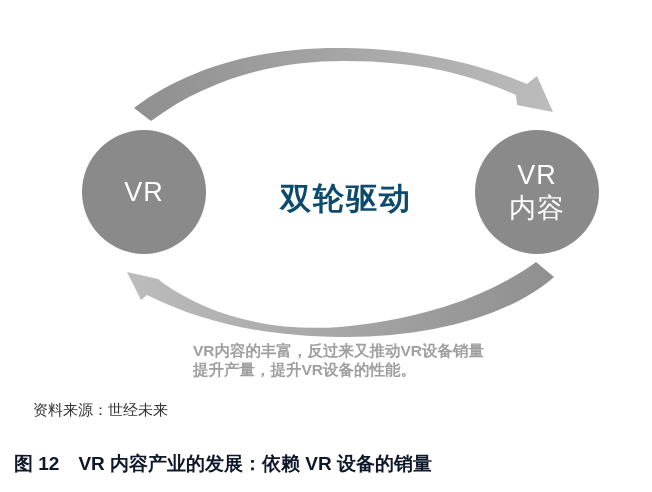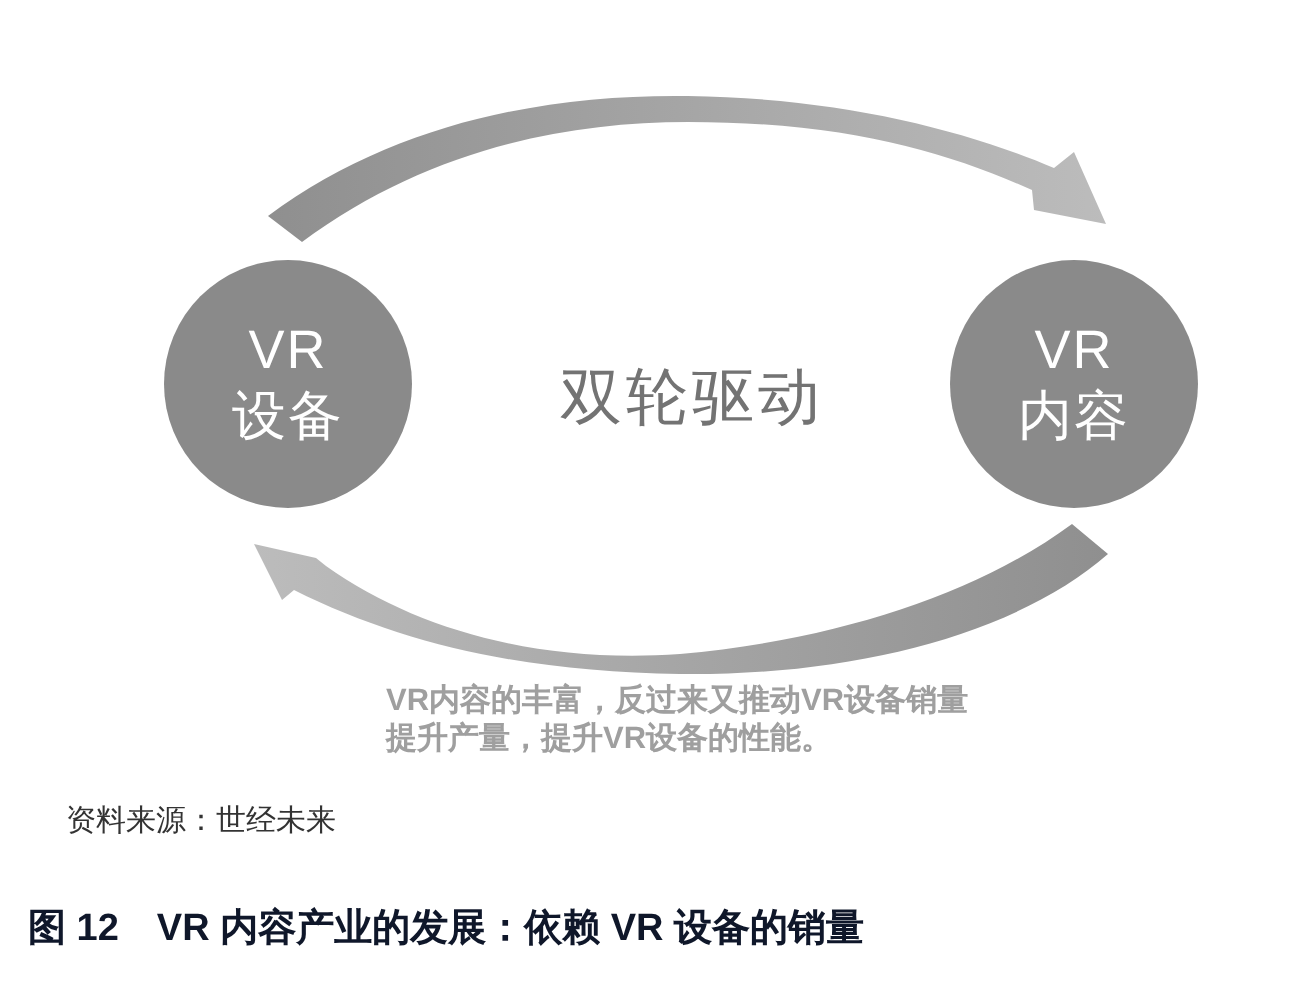--- a/index.html
+++ b/index.html
@@ -50,22 +50,22 @@
     text-align: center;
   }
   .circle-left  { left: 82px;  top: 130px; }
   .circle-right { left: 475px; top: 130px; }
   .center-label {
     position: absolute;
     left: 346px;
     top: 178px;
     transform: translateX(-50%);
     font-size: 31px;
-    font-weight: normal;
-    color: #737373;
+    font-weight: bold;
+    color: #0c4a6e;
     letter-spacing: 2px;
     white-space: nowrap;
   }
   .bottom-note {
     position: absolute;
     left: 193px;
     top: 341px;
     font-size: 15.5px;
     line-height: 19px;
     color: #9f9f9f;
@@ -124,21 +124,20 @@
              L 127,272
              L 141,300
              L 147,295
              C 203,323 265,336 340,337
              C 425,338 507,318 554,277
              Z"></path>
   </svg>
 
   <div class="circle circle-left">
     <span>VR</span>
-    <span>设备</span>
   </div>
 
   <div class="center-label">双轮驱动</div>
 
   <div class="circle circle-right">
     <span>VR</span>
     <span>内容</span>
   </div>
 
   <div class="bottom-note">

